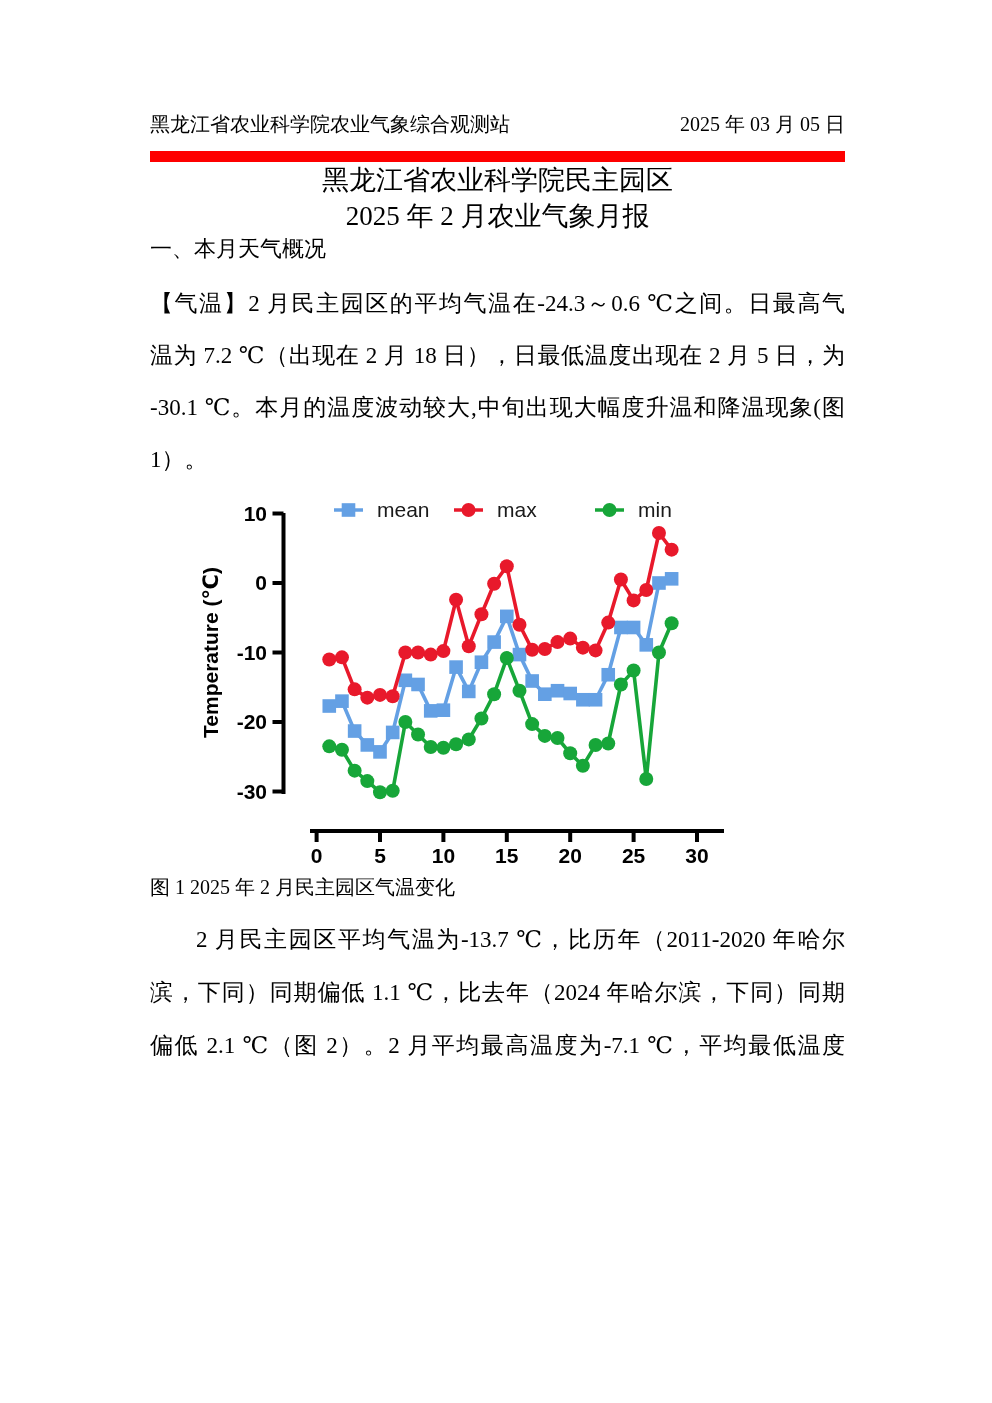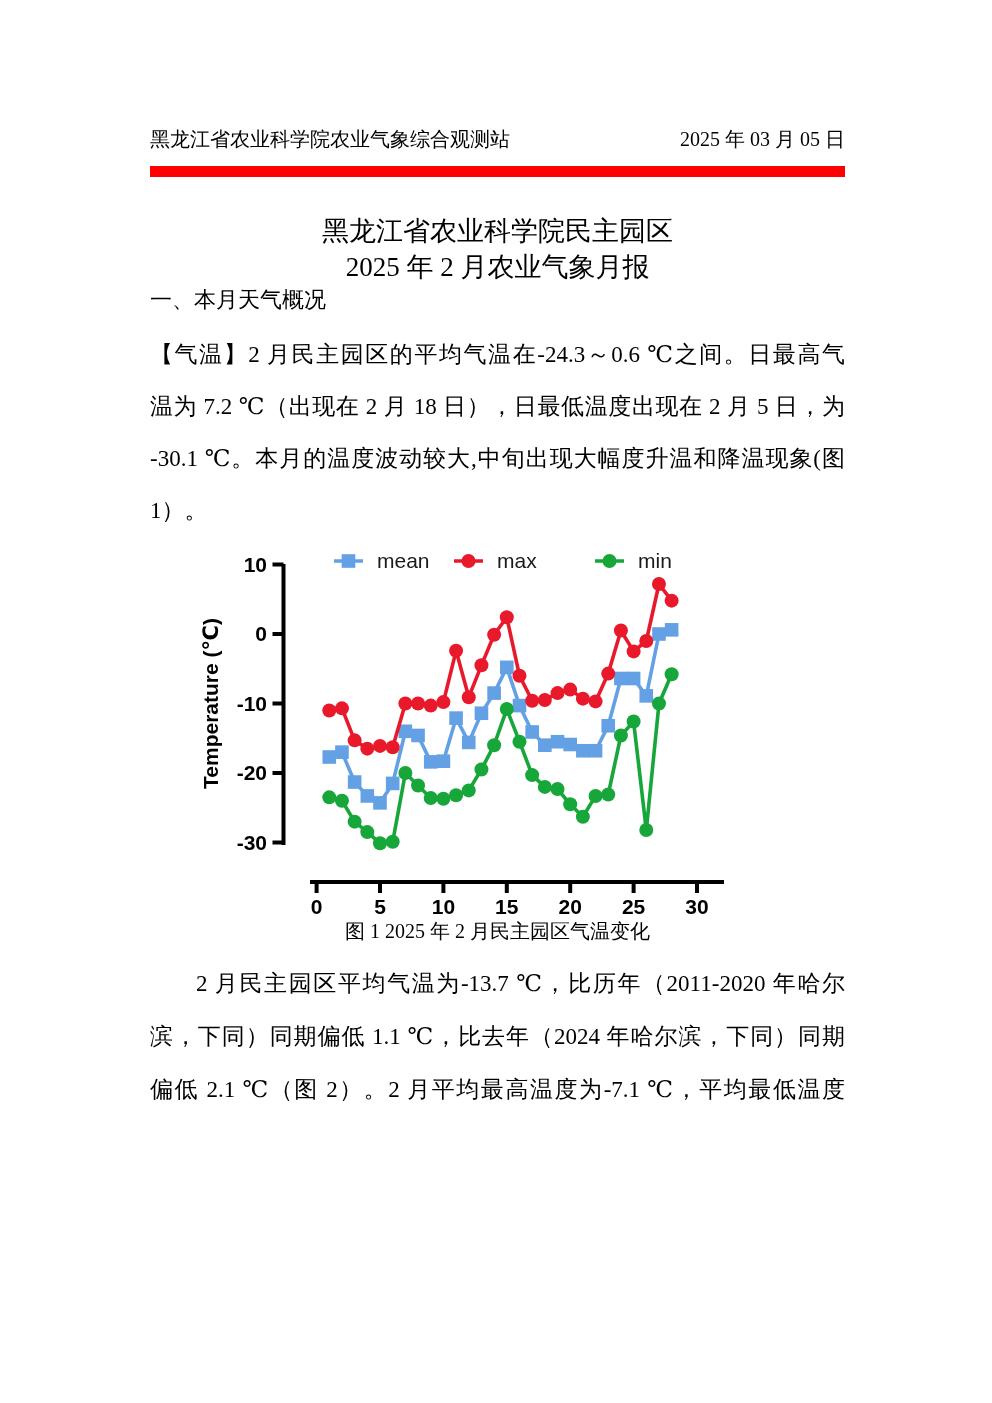--- a/index.html
+++ b/index.html
@@ -9,40 +9,40 @@
     overflow:hidden;
   }
   .page{padding:100px 147px 0 150px;}
   .doc-title{
     text-align:center;font-size:57px;font-weight:bold;
     letter-spacing:4px;line-height:1.1;
   }
   .issue{text-align:center;font-size:23px;margin-top:26px;}
   .station-row{
     display:flex;justify-content:space-between;align-items:center;
-    font-size:20px;margin-top:26px;
+    font-size:20px;margin-top:11px;
   }
   .red-bar{height:11px;margin-top:13px;}
-  .h1{text-align:center;font-size:27px;font-weight:normal;margin-top:36px;}
+  .h1{text-align:center;font-size:27px;font-weight:normal;}
   .h2{text-align:center;font-size:27px;font-weight:normal;}
   .section{font-size:22px;}
   .para{font-size:23px;}
   .para1{margin-top:14px;}
   .para2{margin-top:12px;}
   .para .line{
     line-height:52px;
     text-align:justify;
     text-align-last:justify;
     white-space:nowrap;
   }
   .para2 .line{line-height:53px;}
   .para .line.short{text-align-last:left;white-space:normal;}
   .para .line.indent{text-indent:46px;}
   .chart-wrap{margin-top:0;margin-left:38px;height:378px;}
-  .caption{text-align:center;font-size:20px;margin-top:3px;}
+  .caption{font-size:20px;margin-top:10px;}
 </style>
 </head>
 <body>
 
 <div class="page">
 
 
 
   <div class="station-row">
     <span>黑龙江省农业科学院农业气象综合观测站</span>

